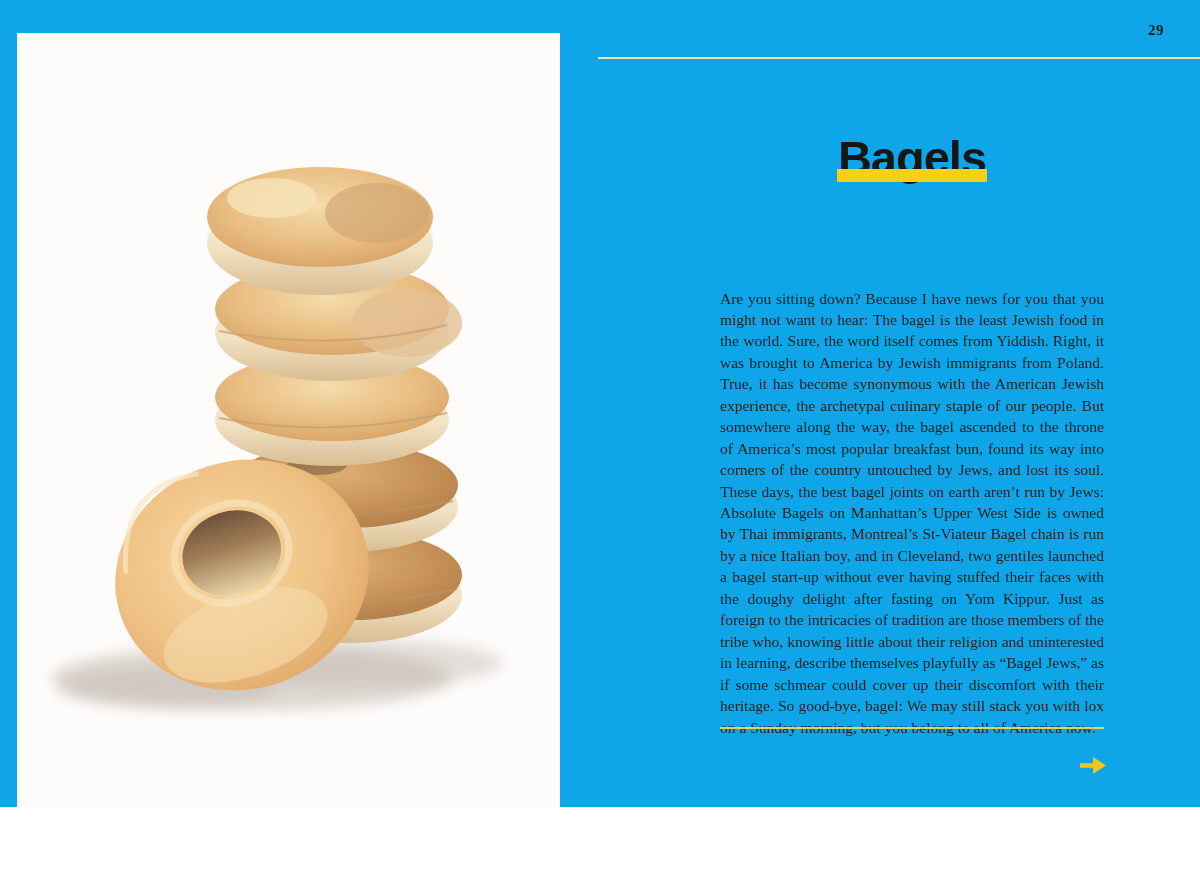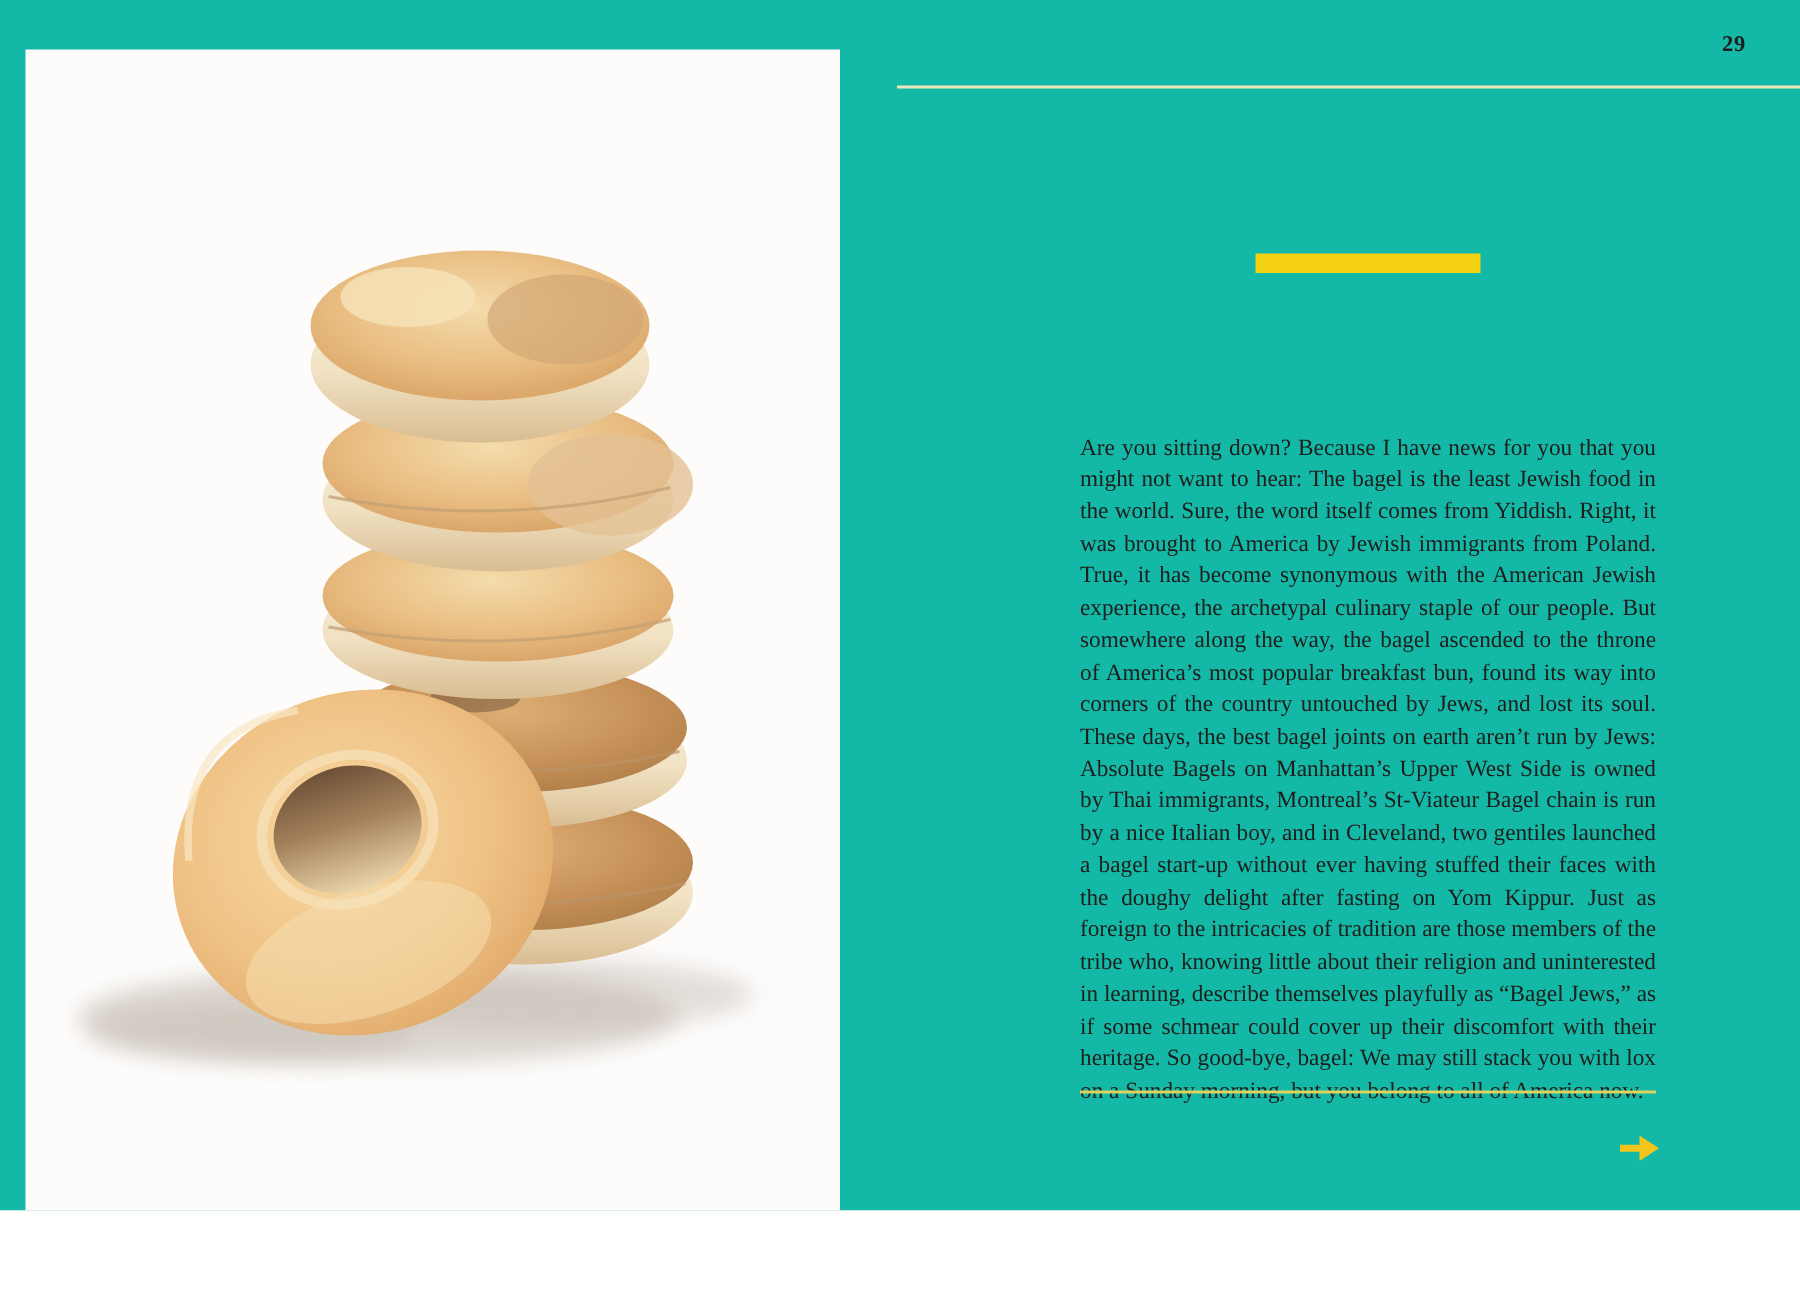--- a/index.html
+++ b/index.html
@@ -3,21 +3,21 @@
 <meta charset="utf-8">
 <style>
   html, body {
     margin: 0; padding: 0;
     background: #ffffff;
     font-family: "Liberation Serif", serif;
   }
   .page {
     position: relative;
     width: 1200px; height: 807px;
-    background: #14b8a6;
+    background: #0ea5e9;
     overflow: hidden;
   }
 
   
   .photo-region {
     position: absolute;
     left: 17px; top: 33px;
     width: 543px; height: 812px;
     background: #fdfcfb;
   }
@@ -176,20 +176,21 @@
         <ellipse cx="222" cy="518" rx="58" ry="49" fill="none" stroke="#f6e2ba" stroke-width="7" opacity="0.7"></ellipse>
         <ellipse cx="222" cy="518" rx="50" ry="42" fill="url(#holeShade)"></ellipse>
         <path d="M115,505 Q135,420 215,432" stroke="#f8e7c2" stroke-width="5" fill="none" opacity="0.7"></path>
       </g>
     </svg>
   </div>
 
   <div class="page-number">29</div>
   <div class="header-rule"></div>
 
+  <h1 class="article-title">Bagels</h1>
   <div class="title-accent-bar"></div>
 
 
   <p class="article-body">Are you sitting down? Because I have news for you that you might not want to hear: The bagel is the least Jewish food in the world. Sure, the word itself comes from Yiddish. Right, it was brought to America by Jewish immigrants from Poland. True, it has become synonymous with the American Jewish experience, the archetypal culinary staple of our people. But somewhere along the way, the bagel ascended to the throne of America’s most popular breakfast bun, found its way into corners of the country untouched by Jews, and lost its soul. These days, the best bagel joints on earth aren’t run by Jews: Absolute Bagels on Manhattan’s Upper West Side is owned by Thai immigrants, Montreal’s St-Viateur Bagel chain is run by a nice Italian boy, and in Cleveland, two gentiles launched a bagel start-up without ever having stuffed their faces with the doughy delight after fasting on Yom Kippur. Just as foreign to the intricacies of tradition are those members of the tribe who, knowing little about their religion and uninterested in learning, describe themselves playfully as “Bagel Jews,” as if some schmear could cover up their discomfort with their heritage. So good-bye, bagel: We may still stack you with lox on a Sunday morning, but you belong to all of America now.</p>
 
   <div class="footer-rule"></div>
 
   <svg class="next-arrow" viewBox="0 0 26 21">
     <polygon points="0,8.2 13,8.2 13,2 26,10.5 13,19 13,12.8 0,12.8" fill="#f2c51d"></polygon>
   </svg>

